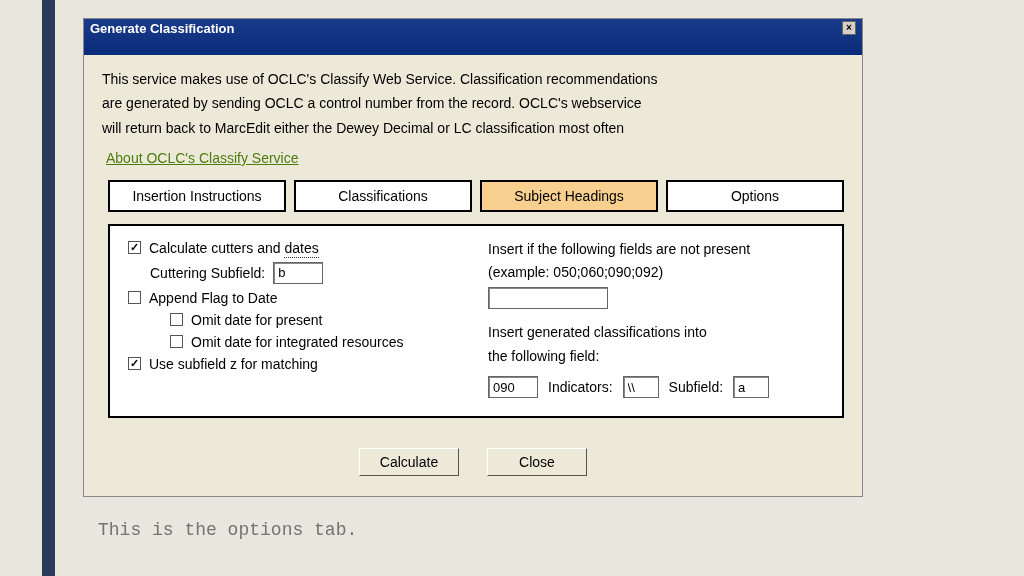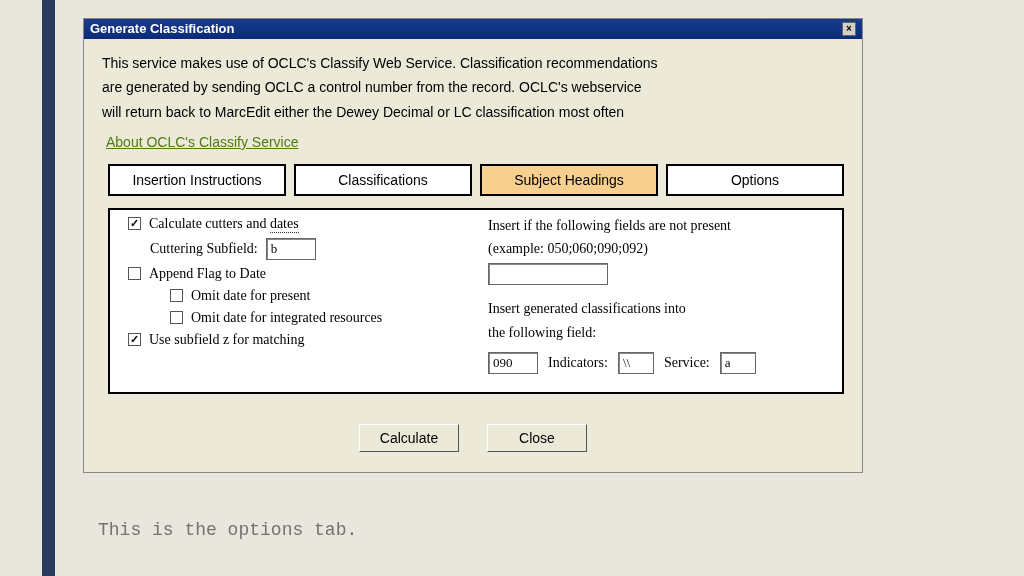--- a/index.html
+++ b/index.html
@@ -32,22 +32,21 @@
   }
   .titlebar {
     background: #1a3a8a;
     background: linear-gradient(#1a3a8a, #0a2a7a);
     color: #fff;
     font-weight: bold;
     font-size: 13px;
     padding: 2px 6px 3px 6px;
     display: flex;
     justify-content: space-between;
-    align-items: center;
-    height: 20px;
+    height: 36px;
   }
   .titlebar .close-x {
     width: 14px;
     height: 14px;
     background: #d4d0c8;
     border: 1px solid #666;
     color: #000;
     font-size: 10px;
     line-height: 11px;
     text-align: center;
@@ -83,25 +82,24 @@
     flex: 1;
     font-size: 14px;
     cursor: pointer;
   }
   .tab.active {
     background: #f7cf8f;
   }
   .panel {
     border: 2px solid #000;
     background: #fff;
-    padding: 6px 18px 18px 18px;
+    padding: 14px 18px 18px 18px;
     display: flex;
     gap: 24px;
     margin-left: 6px;
-    font-family: Liberation Serif, serif;
   }
   .col {
     flex: 1;
   }
   .opt-row {
     display: flex;
     align-items: center;
     gap: 8px;
     margin-bottom: 6px;
     font-size: 14px;
@@ -245,21 +243,21 @@
         <p>(example:  050;060;090;092)</p>
         <input class="tinput tinput-med" value="" style="">
 
         <p style="margin-top:14px">Insert generated classifications into</p>
         <p>the following field:</p>
 
         <div class="field-row">
           <input class="tinput tinput-sm" value="090" style="">
           <span>Indicators:</span>
           <input class="tinput tinput-sm" style="width: 36px;" value="\\">
-          <span>Service:</span>
+          <span>Subfield:</span>
           <input class="tinput tinput-sm" style="width: 36px;" value="a">
         </div>
       </div>
     </div>
 
     <div class="btn-row">
       <div class="btn">Calculate</div>
       <div class="btn">Close</div>
     </div>
 

